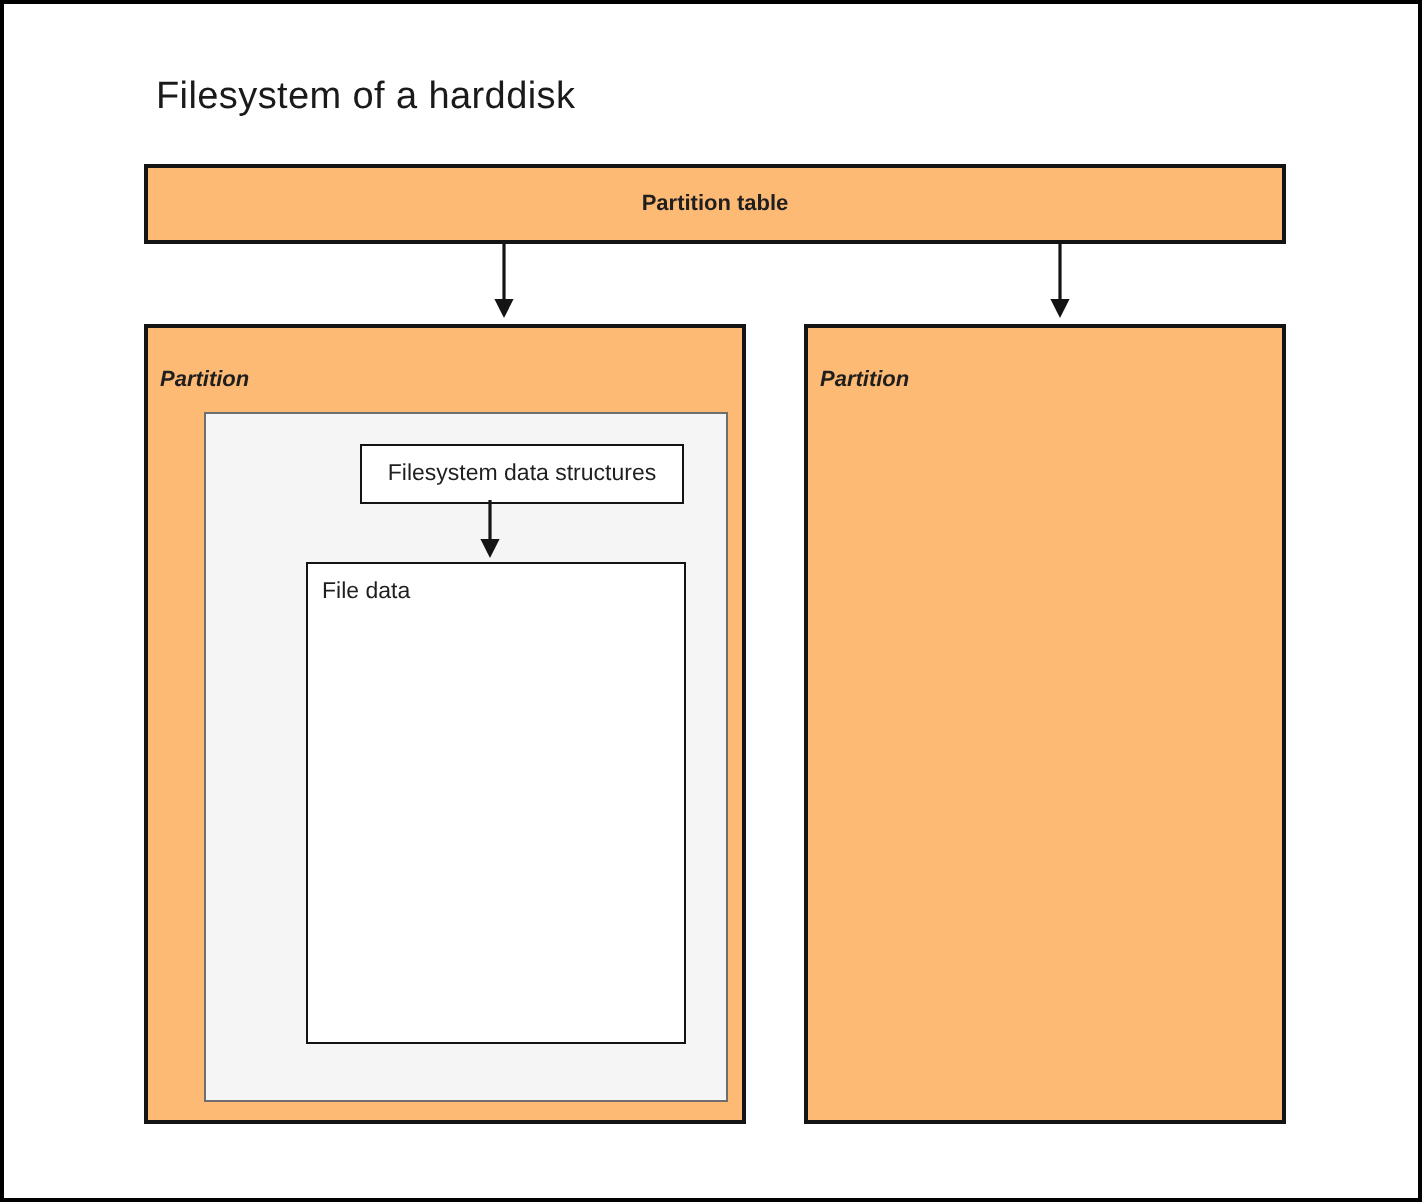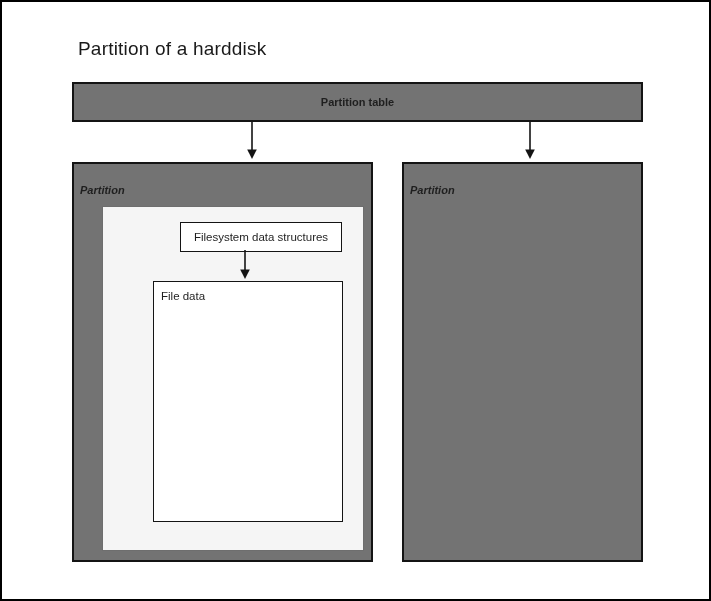--- a/index.html
+++ b/index.html
@@ -18,21 +18,21 @@
   .page-title {
     position: absolute;
     left: 76px; top: 36px;
     font-size: 19px;
     line-height: 22px;
     color: #1a1a1a;
     letter-spacing: 0.2px;
   }
   .box {
     position: absolute;
-    background: #737373;
+    background: #fdba74;
     border: 2px solid #141414;
   }
   .partition-table {
     left: 70px; top: 80px;
     width: 571px; height: 40px;
     display: flex; align-items: center; justify-content: center;
   }
   .box-label-bold {
     font-size: 11px;
     font-weight: 700;
@@ -79,21 +79,21 @@
     left: 0; top: 0;
     width: 707px; height: 597px;
     pointer-events: none;
   }
 </style>
 </head>
 <body>
 
 <div class="canvas">
 
-  <div class="page-title">Partition of a harddisk</div>
+  <div class="page-title">Filesystem of a harddisk</div>
 
   <div class="box partition-table">
     <span class="box-label-bold">Partition table</span>
   </div>
 
   <div class="box partition-left">
     <span class="box-label-bold partition-label">Partition</span>
   </div>
 
   <div class="box partition-right">

